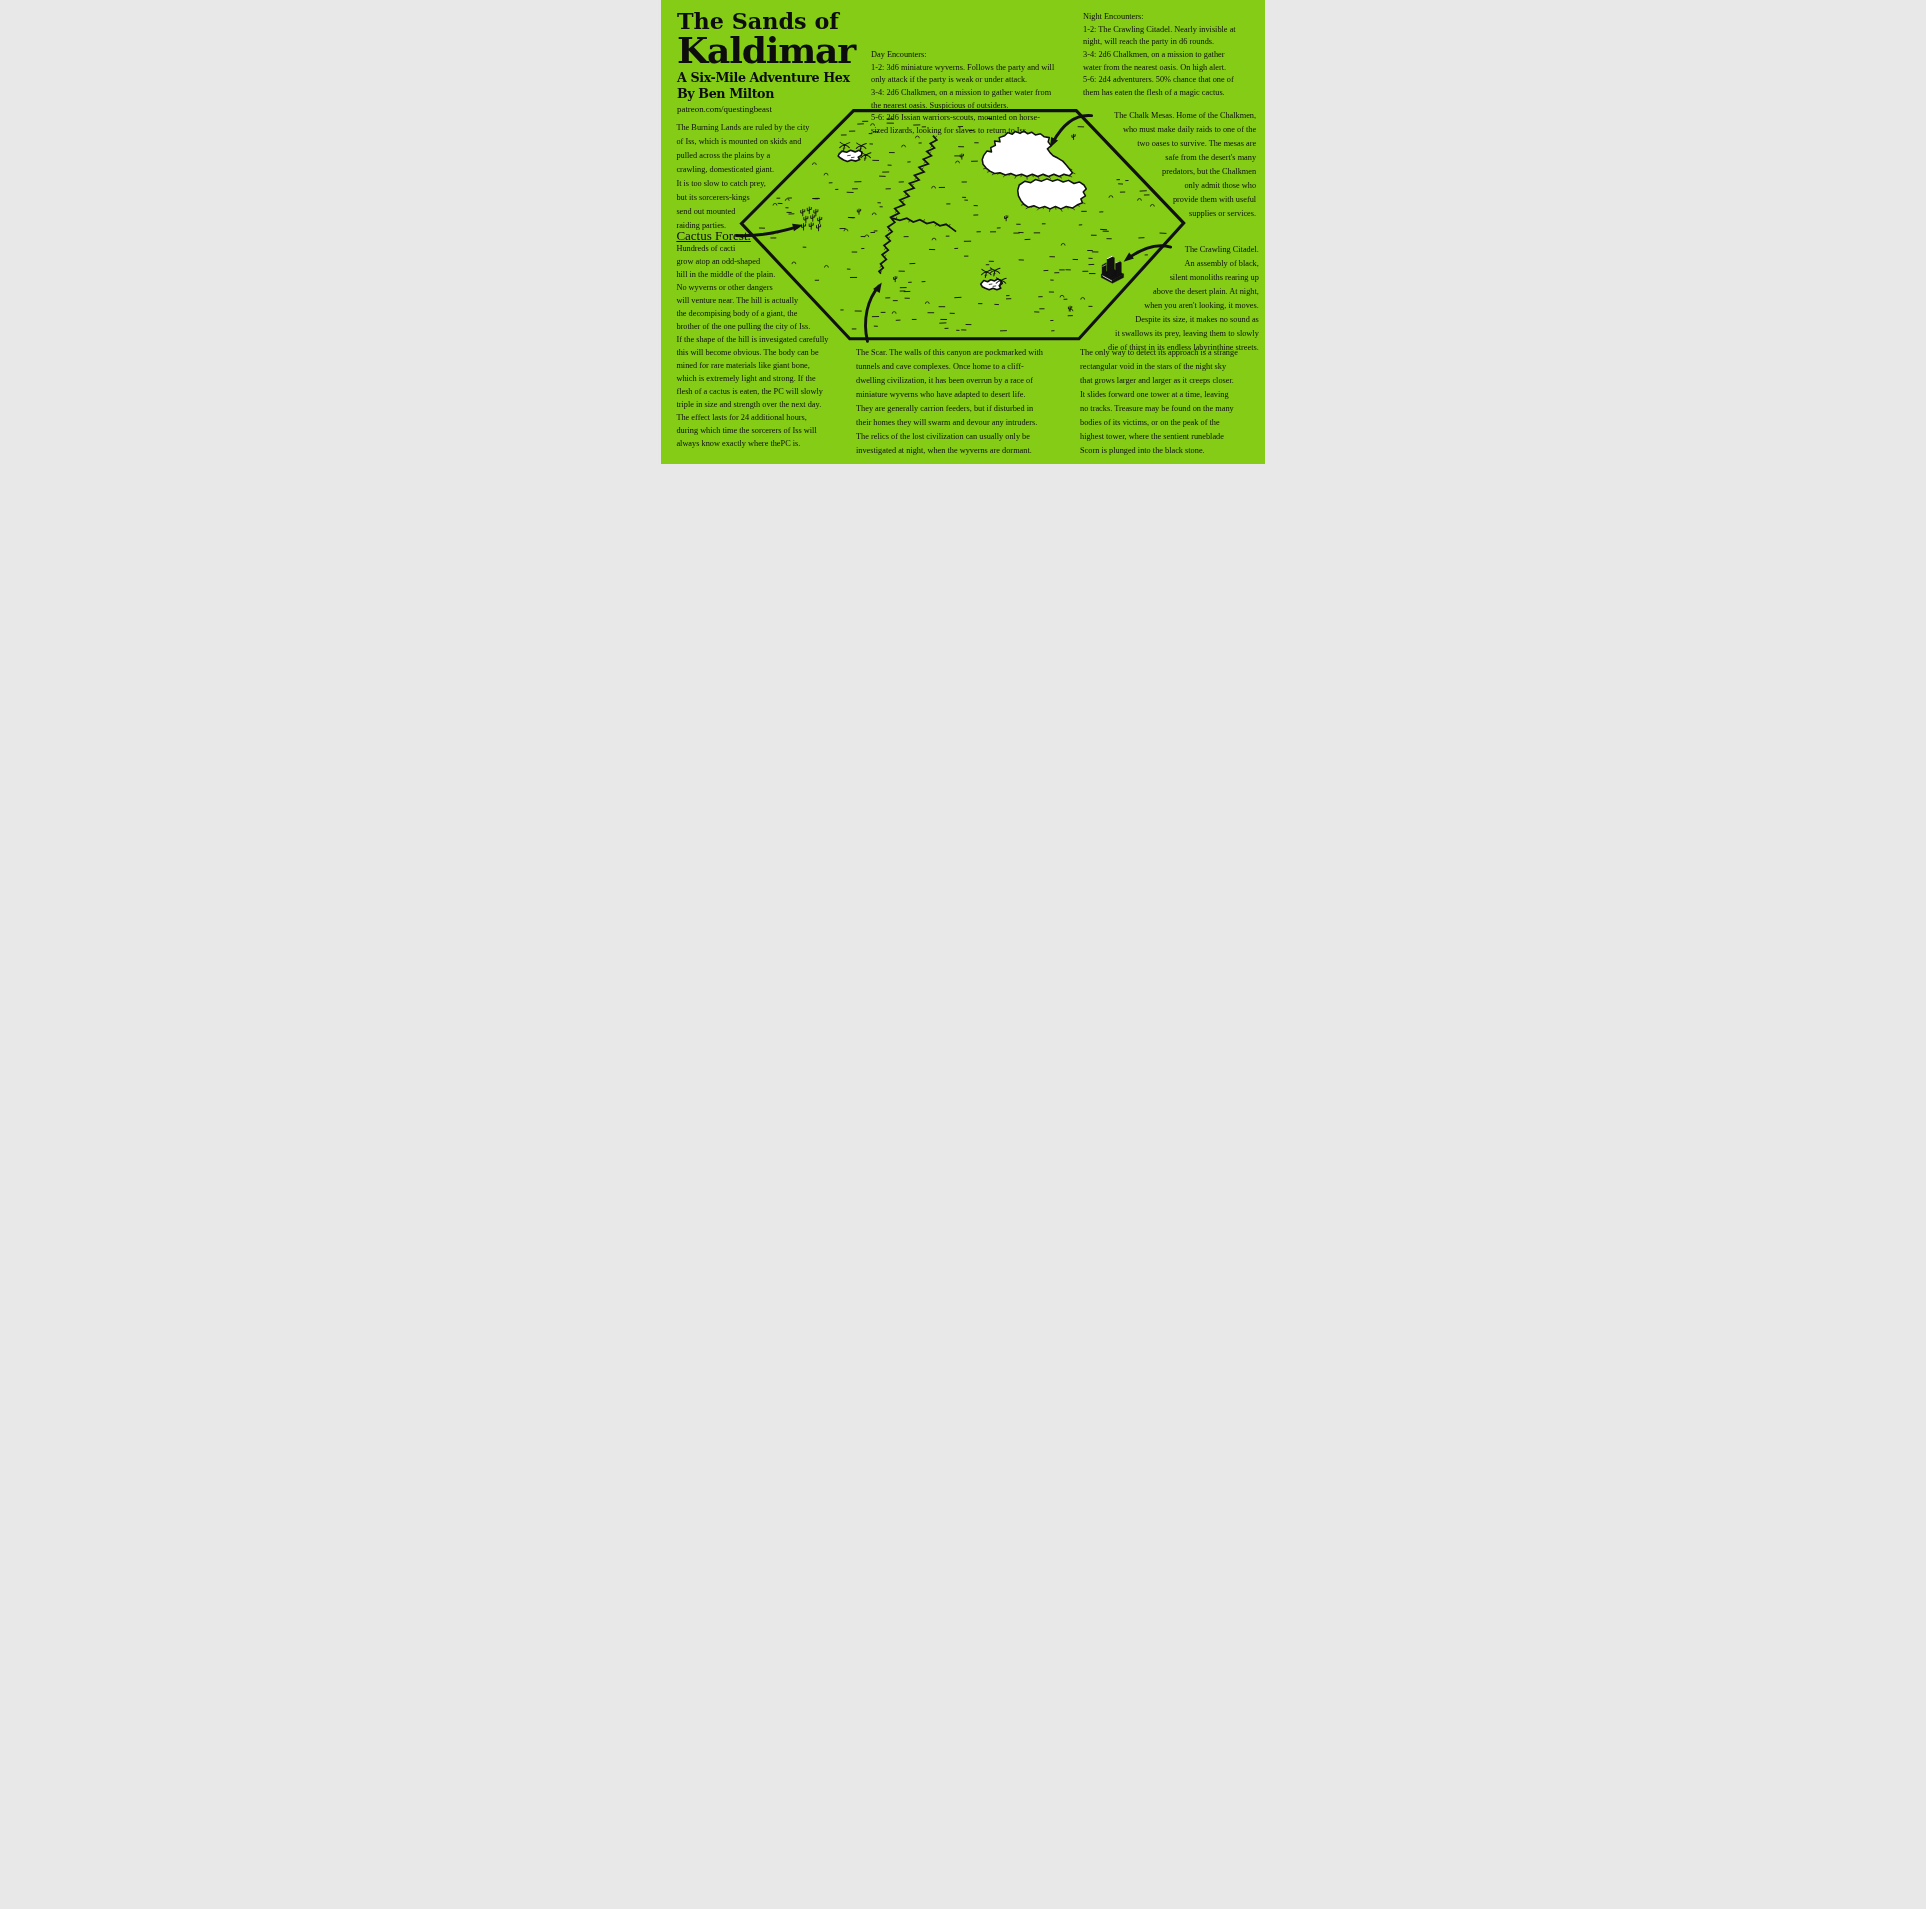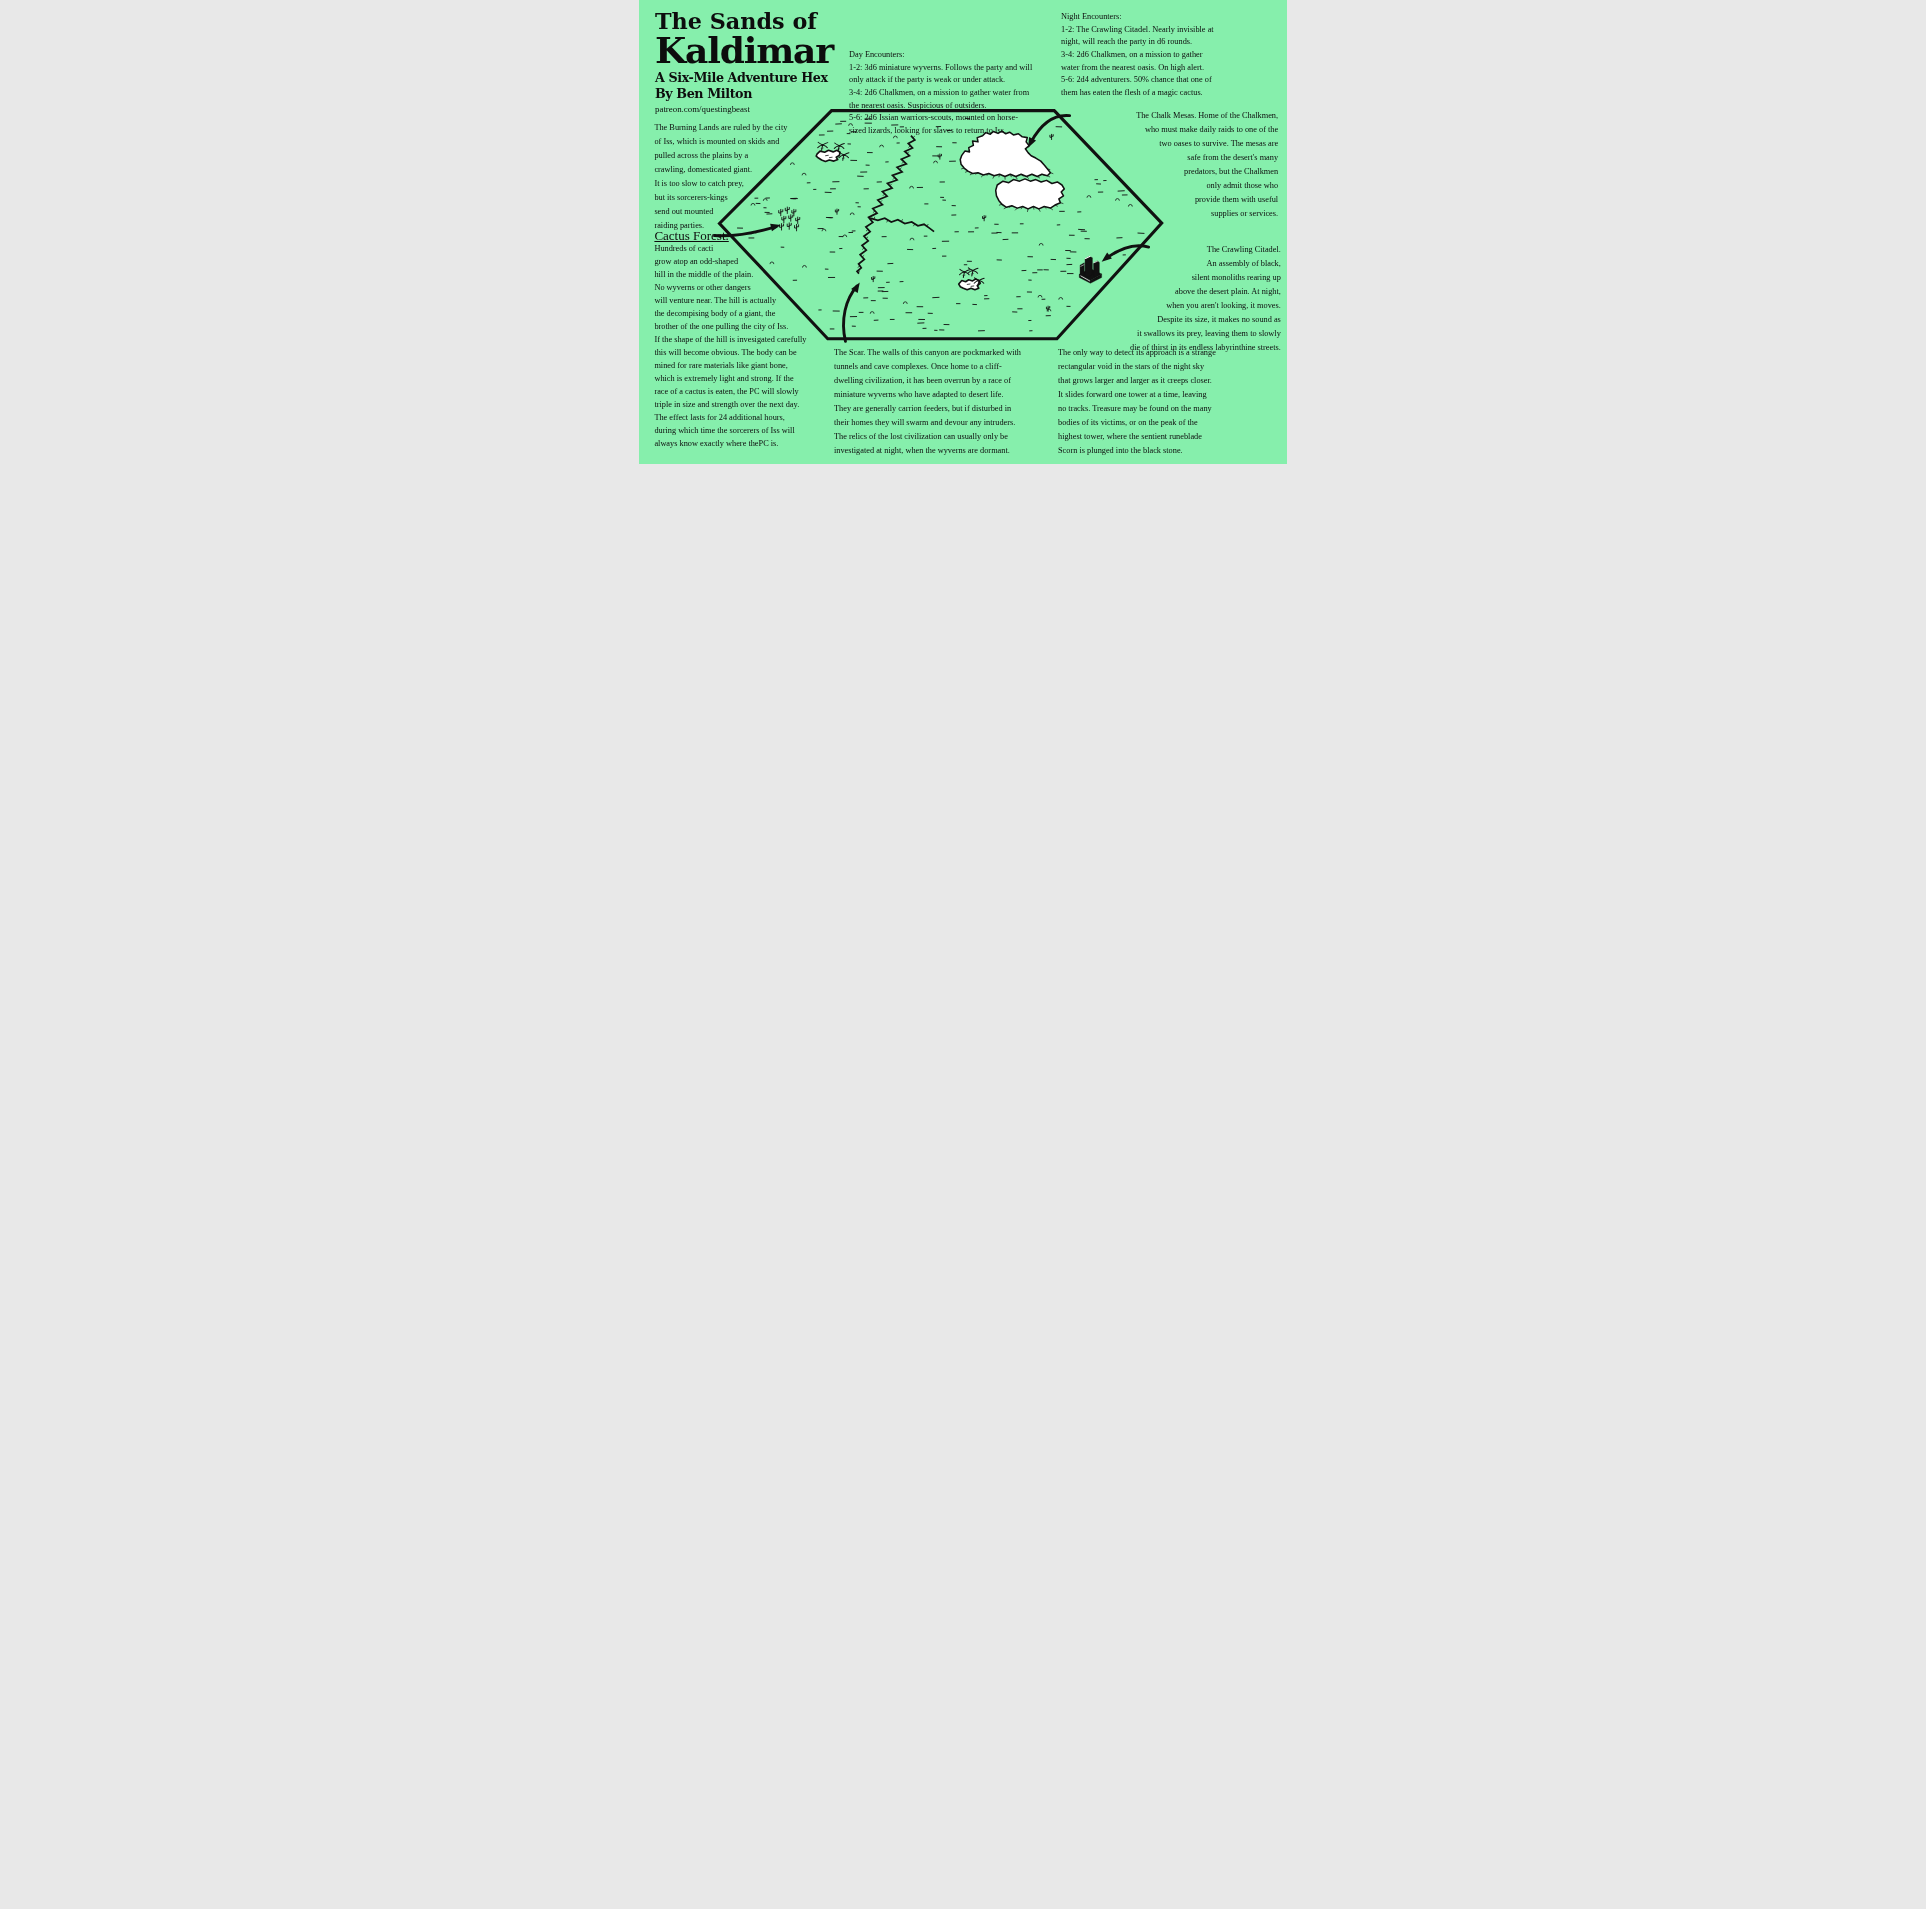--- a/index.html
+++ b/index.html
@@ -1,20 +1,19 @@
 <!DOCTYPE html>
 <html style="font-size:6.2px"><head>
 <meta charset="utf-8">
 <style>
   html,body{margin:0;padding:0;background:#e8e8e8;}
   .page{
-    position:relative; width:604px; height:464px; background:#86efac;
+    position:relative; width:604px; height:464px; background:#84cc16;
     font-family:"Liberation Serif", serif; color:#0d0d0d; overflow:hidden;
     margin:0 auto;
-    padding-left:44px;
   }
   #map-svg{position:absolute; left:0; top:0; width:604px; height:464px; z-index:1;}
   .txt{position:absolute; z-index:2;}
   .title-block{left:16px; top:10px; width:185px;}
   .t1{font-family:"DejaVu Serif", serif; font-weight:700; font-size:22.3px; line-height:1.02; letter-spacing:0;}
   .t2{font-family:"DejaVu Serif", serif; font-weight:700; font-size:36px; line-height:0.98; letter-spacing:-1.2px;}
   .sub{font-family:"DejaVu Serif", serif; font-weight:700; font-size:12.7px; line-height:1.1; margin-top:3.1px; letter-spacing:-0.4px;}
   .by{font-family:"DejaVu Serif", serif; font-weight:700; font-size:12.7px; line-height:1.1; margin-top:1.9px; letter-spacing:-0.4px;}
   .url{font-size:8.9px; margin-top:3.5px;}
   .enc-head{font-size:8.3px; line-height:12.7px; white-space:nowrap;}
@@ -499,21 +498,21 @@
         <div class="cf-line">grow atop an odd-shaped</div>
         <div class="cf-line">hill in the middle of the plain.</div>
         <div class="cf-line">No wyverns or other dangers</div>
         <div class="cf-line">will venture near. The hill is actually</div>
         <div class="cf-line">the decompising body of a giant, the</div>
         <div class="cf-line">brother of the one pulling the city of Iss.</div>
         <div class="cf-line">If the shape of the hill is invesigated carefully</div>
         <div class="cf-line">this will become obvious. The body can be</div>
         <div class="cf-line">mined for rare materials like giant bone,</div>
         <div class="cf-line">which is extremely light and strong. If the</div>
-        <div class="cf-line">race of a cactus is eaten, the PC will slowly</div>
+        <div class="cf-line">flesh of a cactus is eaten, the PC will slowly</div>
         <div class="cf-line">triple in size and strength over the next day.</div>
         <div class="cf-line">The effect lasts for 24 additional hours,</div>
         <div class="cf-line">during which time the sorcerers of Iss will</div>
         <div class="cf-line">always know exactly where thePC is.</div>
       </div>
   </section>
 
   <section class="txt ra" style="right:8.9px; top:109px; width:195px;">
     <div>
         <div class="cm-line">The Chalk Mesas. Home of the Chalkmen,</div>

